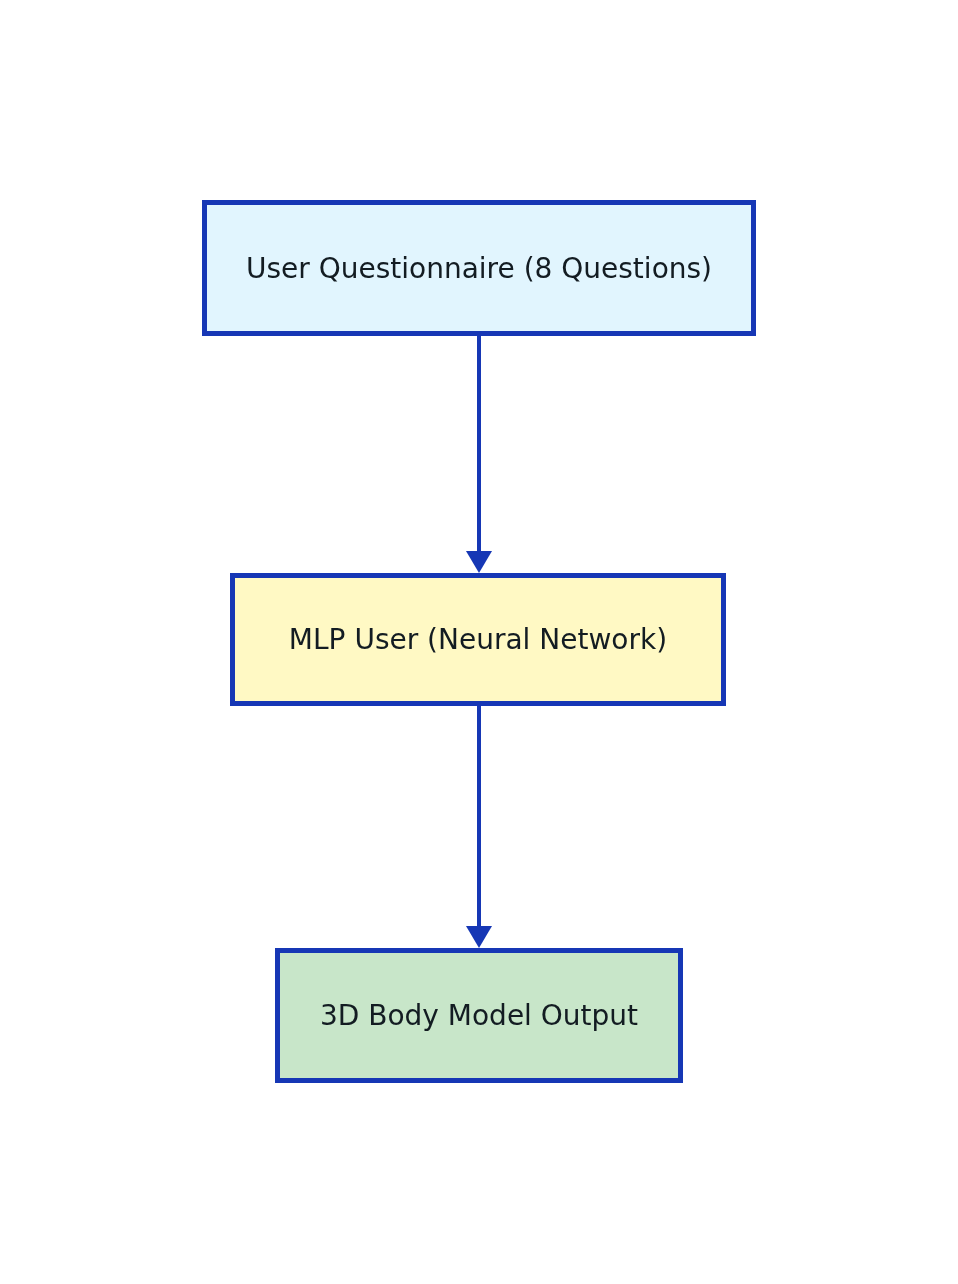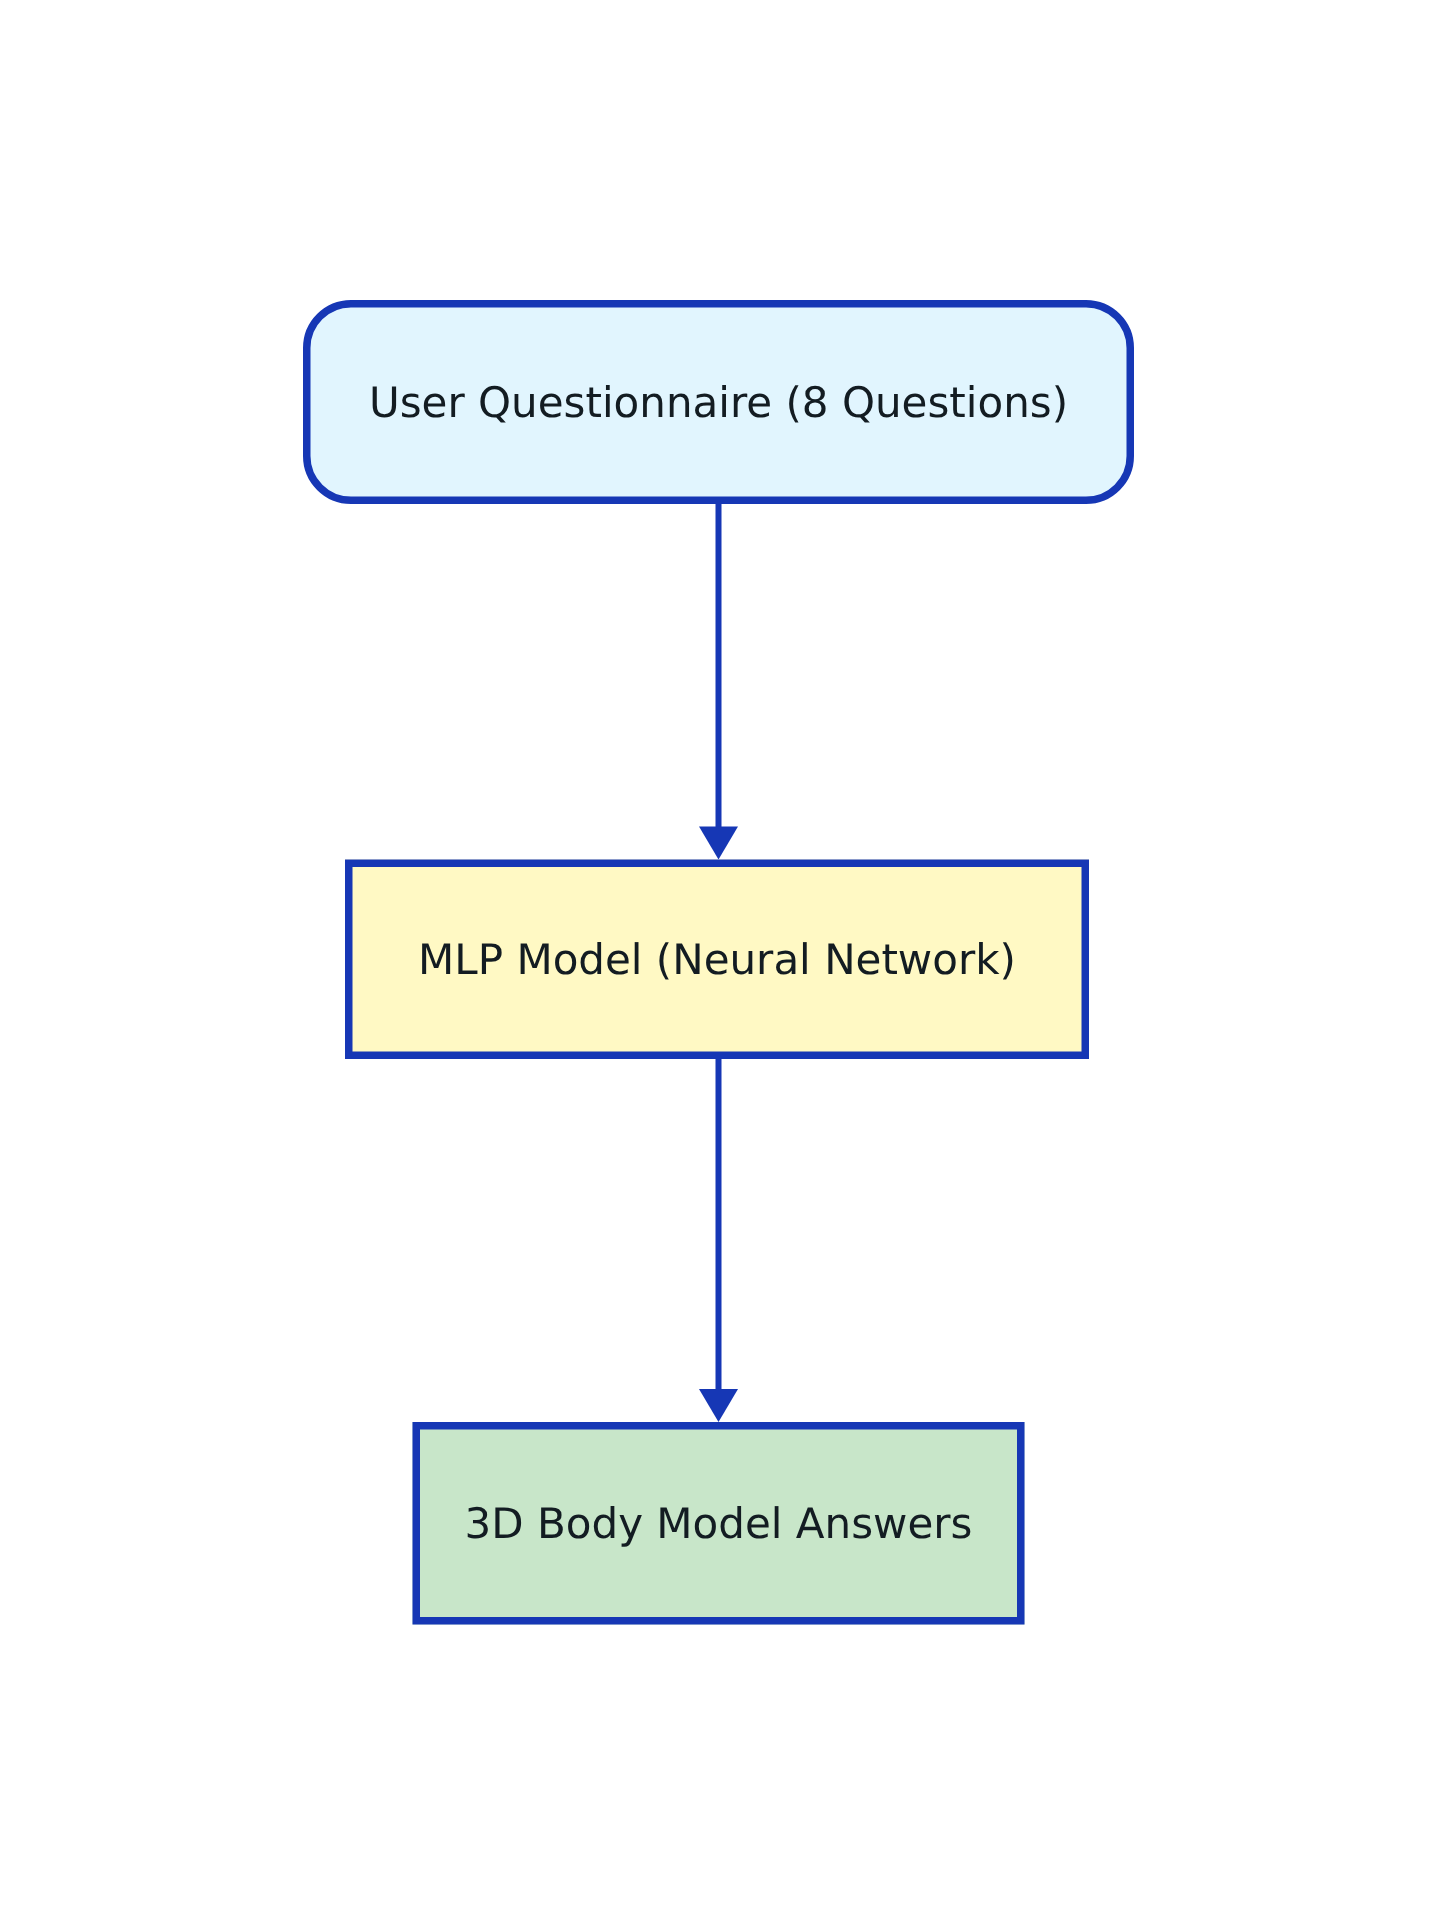--- a/index.html
+++ b/index.html
@@ -17,21 +17,21 @@
   .node {
     position: absolute;
     box-sizing: border-box;
     border: 5px solid;
     display: flex;
     align-items: center;
     justify-content: center;
     font-size: 28px;
     text-align: center;
   }
-  .node-1 { left: 202px; top: 200px; width: 554px; height: 136px; border-radius: 32px; }
+  .node-1 { left: 202px; top: 200px; width: 554px; height: 136px; }
   .node-2 { left: 230px; top: 573px; width: 496px; height: 133px; }
   .node-3 { left: 275px; top: 948px; width: 408px; height: 135px; }
 
   .edge-line {
     position: absolute;
     left: 477px;
     width: 4px;
   }
   .edge-line-1 { top: 336px; height: 217px; }
   .edge-line-2 { top: 706px; height: 222px; }
@@ -69,25 +69,25 @@
   <div class="node node-1" style="background-color: rgb(225, 245, 254); border-color: rgb(22, 55, 181); color: rgb(19, 28, 34);">
     <span class="node-label">User Questionnaire (8 Questions)</span>
   </div>
 
   <div class="edge-line edge-line-1" style="background-color: rgb(22, 55, 181);"></div>
 
   <div class="arrowhead arrowhead-1" style="border-top-color: rgb(22, 55, 181);"></div>
 
 
   <div class="node node-2" style="background-color: rgb(255, 249, 196); border-color: rgb(22, 55, 181); color: rgb(19, 28, 34);">
-    <span class="node-label">MLP Model (Neural Network)</span>
+    <span class="node-label">MLP User (Neural Network)</span>
   </div>
 
   <div class="edge-line edge-line-2" style="background-color: rgb(22, 55, 181);"></div>
 
   <div class="arrowhead arrowhead-2" style="border-top-color: rgb(22, 55, 181);"></div>
 
 
   <div class="node node-3" style="background-color: rgb(200, 230, 201); border-color: rgb(22, 55, 181); color: rgb(19, 28, 34);">
-    <span class="node-label">3D Body Model Answers</span>
+    <span class="node-label">3D Body Model Output</span>
   </div>
 
 </div>
 
 </body></html>

